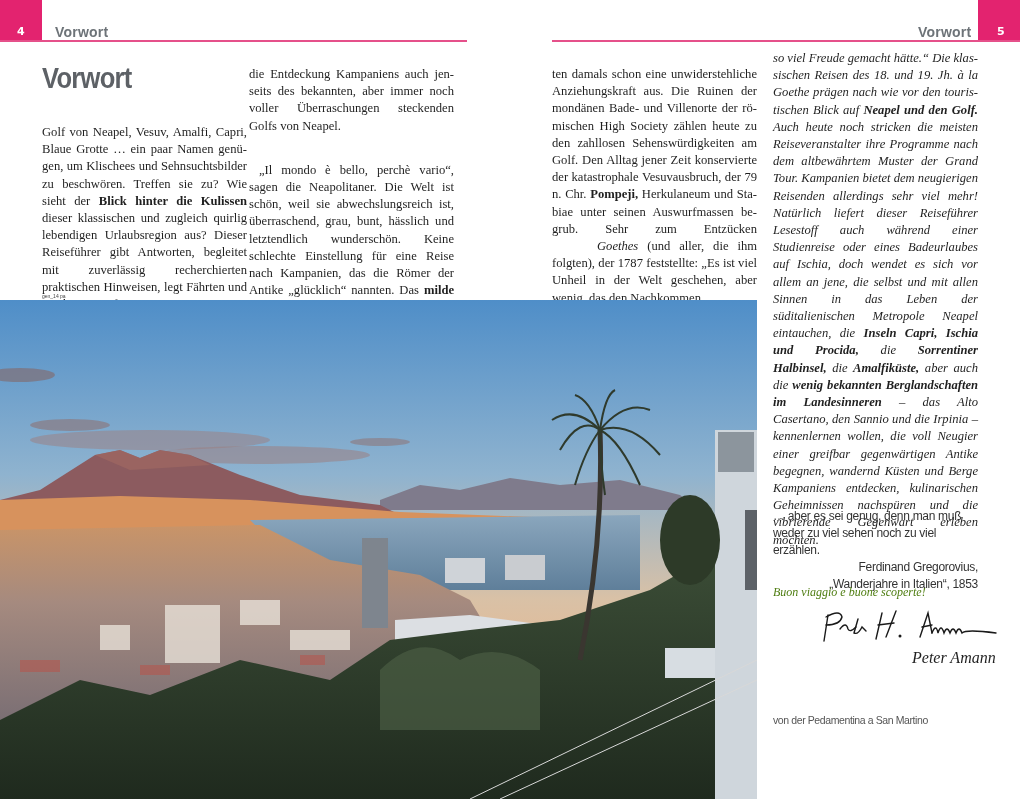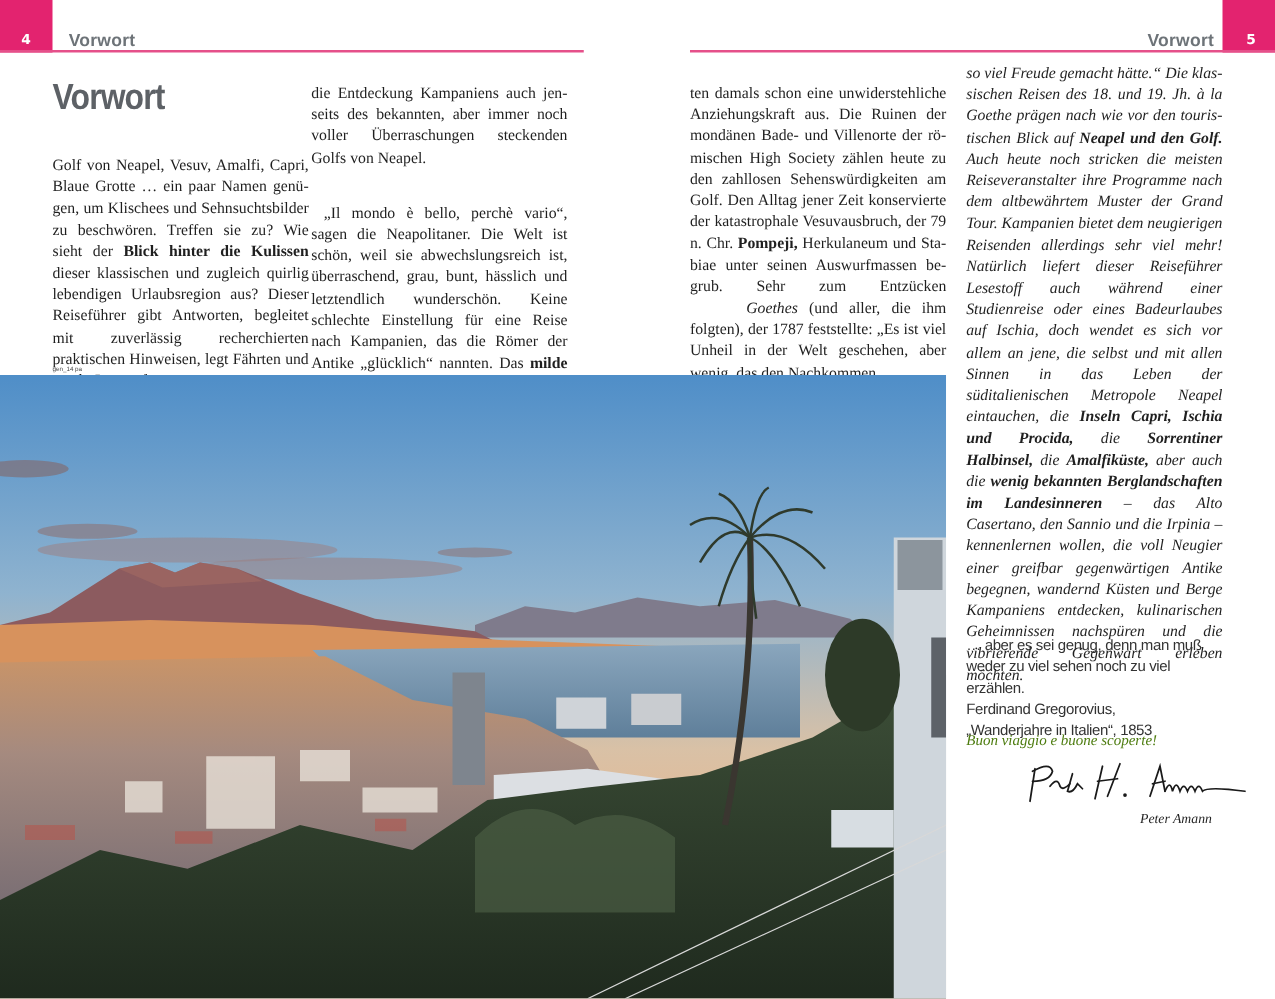--- a/index.html
+++ b/index.html
@@ -33,25 +33,25 @@
   .col2 { left: 249px; top: 66px; width: 205px; }
   .col3 { left: 552px; top: 66px; width: 205px; }
   .col4 { left: 773px; top: 50px; width: 205px; font-style: italic; }
 
   .photo-code { position: absolute; left: 42px; top: 293px; font-family: "Liberation Sans", sans-serif; font-size: 5px; color: #444; }
 
   .photo { position: absolute; left: 0; top: 300px; width: 757px; height: 499px; overflow: hidden; }
   .photo svg { display: block; }
 
   .quote { position: absolute; left: 773px; top: 508px; width: 205px; font-family: "Liberation Sans", sans-serif; font-size: 12px; line-height: 17px; color: #333; letter-spacing: -0.3px; }
-  .quote .attr { }
+  .quote .attr { text-align: right; }
 
   .farewell { position: absolute; left: 773px; top: 585px; font-family: "Liberation Serif", serif; font-style: italic; font-size: 12px; color: #4d7c0f; }
   .signature { position: absolute; left: 820px; top: 603px; width: 180px; height: 44px; }
-  .author { position: absolute; left: 912px; top: 649px; font-family: "Liberation Serif", serif; font-style: italic; font-size: 11px; color: #1f1f1f; }
+  .author { position: absolute; left: 912px; top: 649px; font-family: "Liberation Serif", serif; font-style: italic; font-size: 16px; color: #1f1f1f; }
 
   .caption { position: absolute; left: 773px; top: 712px; width: 205px; font-family: "Liberation Sans", sans-serif; font-size: 10.5px; line-height: 16px; color: #555; letter-spacing: -0.4px; }
   .caption .arrow-box { display: inline-block; width: 10px; height: 10px; border: 1px solid #666; font-size: 8px; line-height: 8px; text-align: center; vertical-align: -1px; margin-right: 3px; color: #444; }
 </style>
 </head>
 <body>
 
 <div class="page-tab left"></div>
 <div class="page-num left">4</div>
 <div class="running-head left">Vorwort</div>
@@ -187,13 +187,14 @@
     <path d="M58 22 L74 20"></path>
     <circle cx="80" cy="33" r="0.8" fill="#1a1a1a"></circle>
     <path d="M100 34 L108 10 L112 30"></path>
     <path d="M102 24 L112 22"></path>
     <path d="M112 30 Q116 20 118 30 Q121 20 124 30 Q127 22 130 30 Q133 22 136 30 Q139 22 142 30 Q146 26 176 30"></path>
   </g>
 </svg>
 <div class="author">Peter Amann</div>
 
 <div class="caption">
+  <div>von der Pedamentina a San Martino</div>
 </div>
 
 </body></html>

